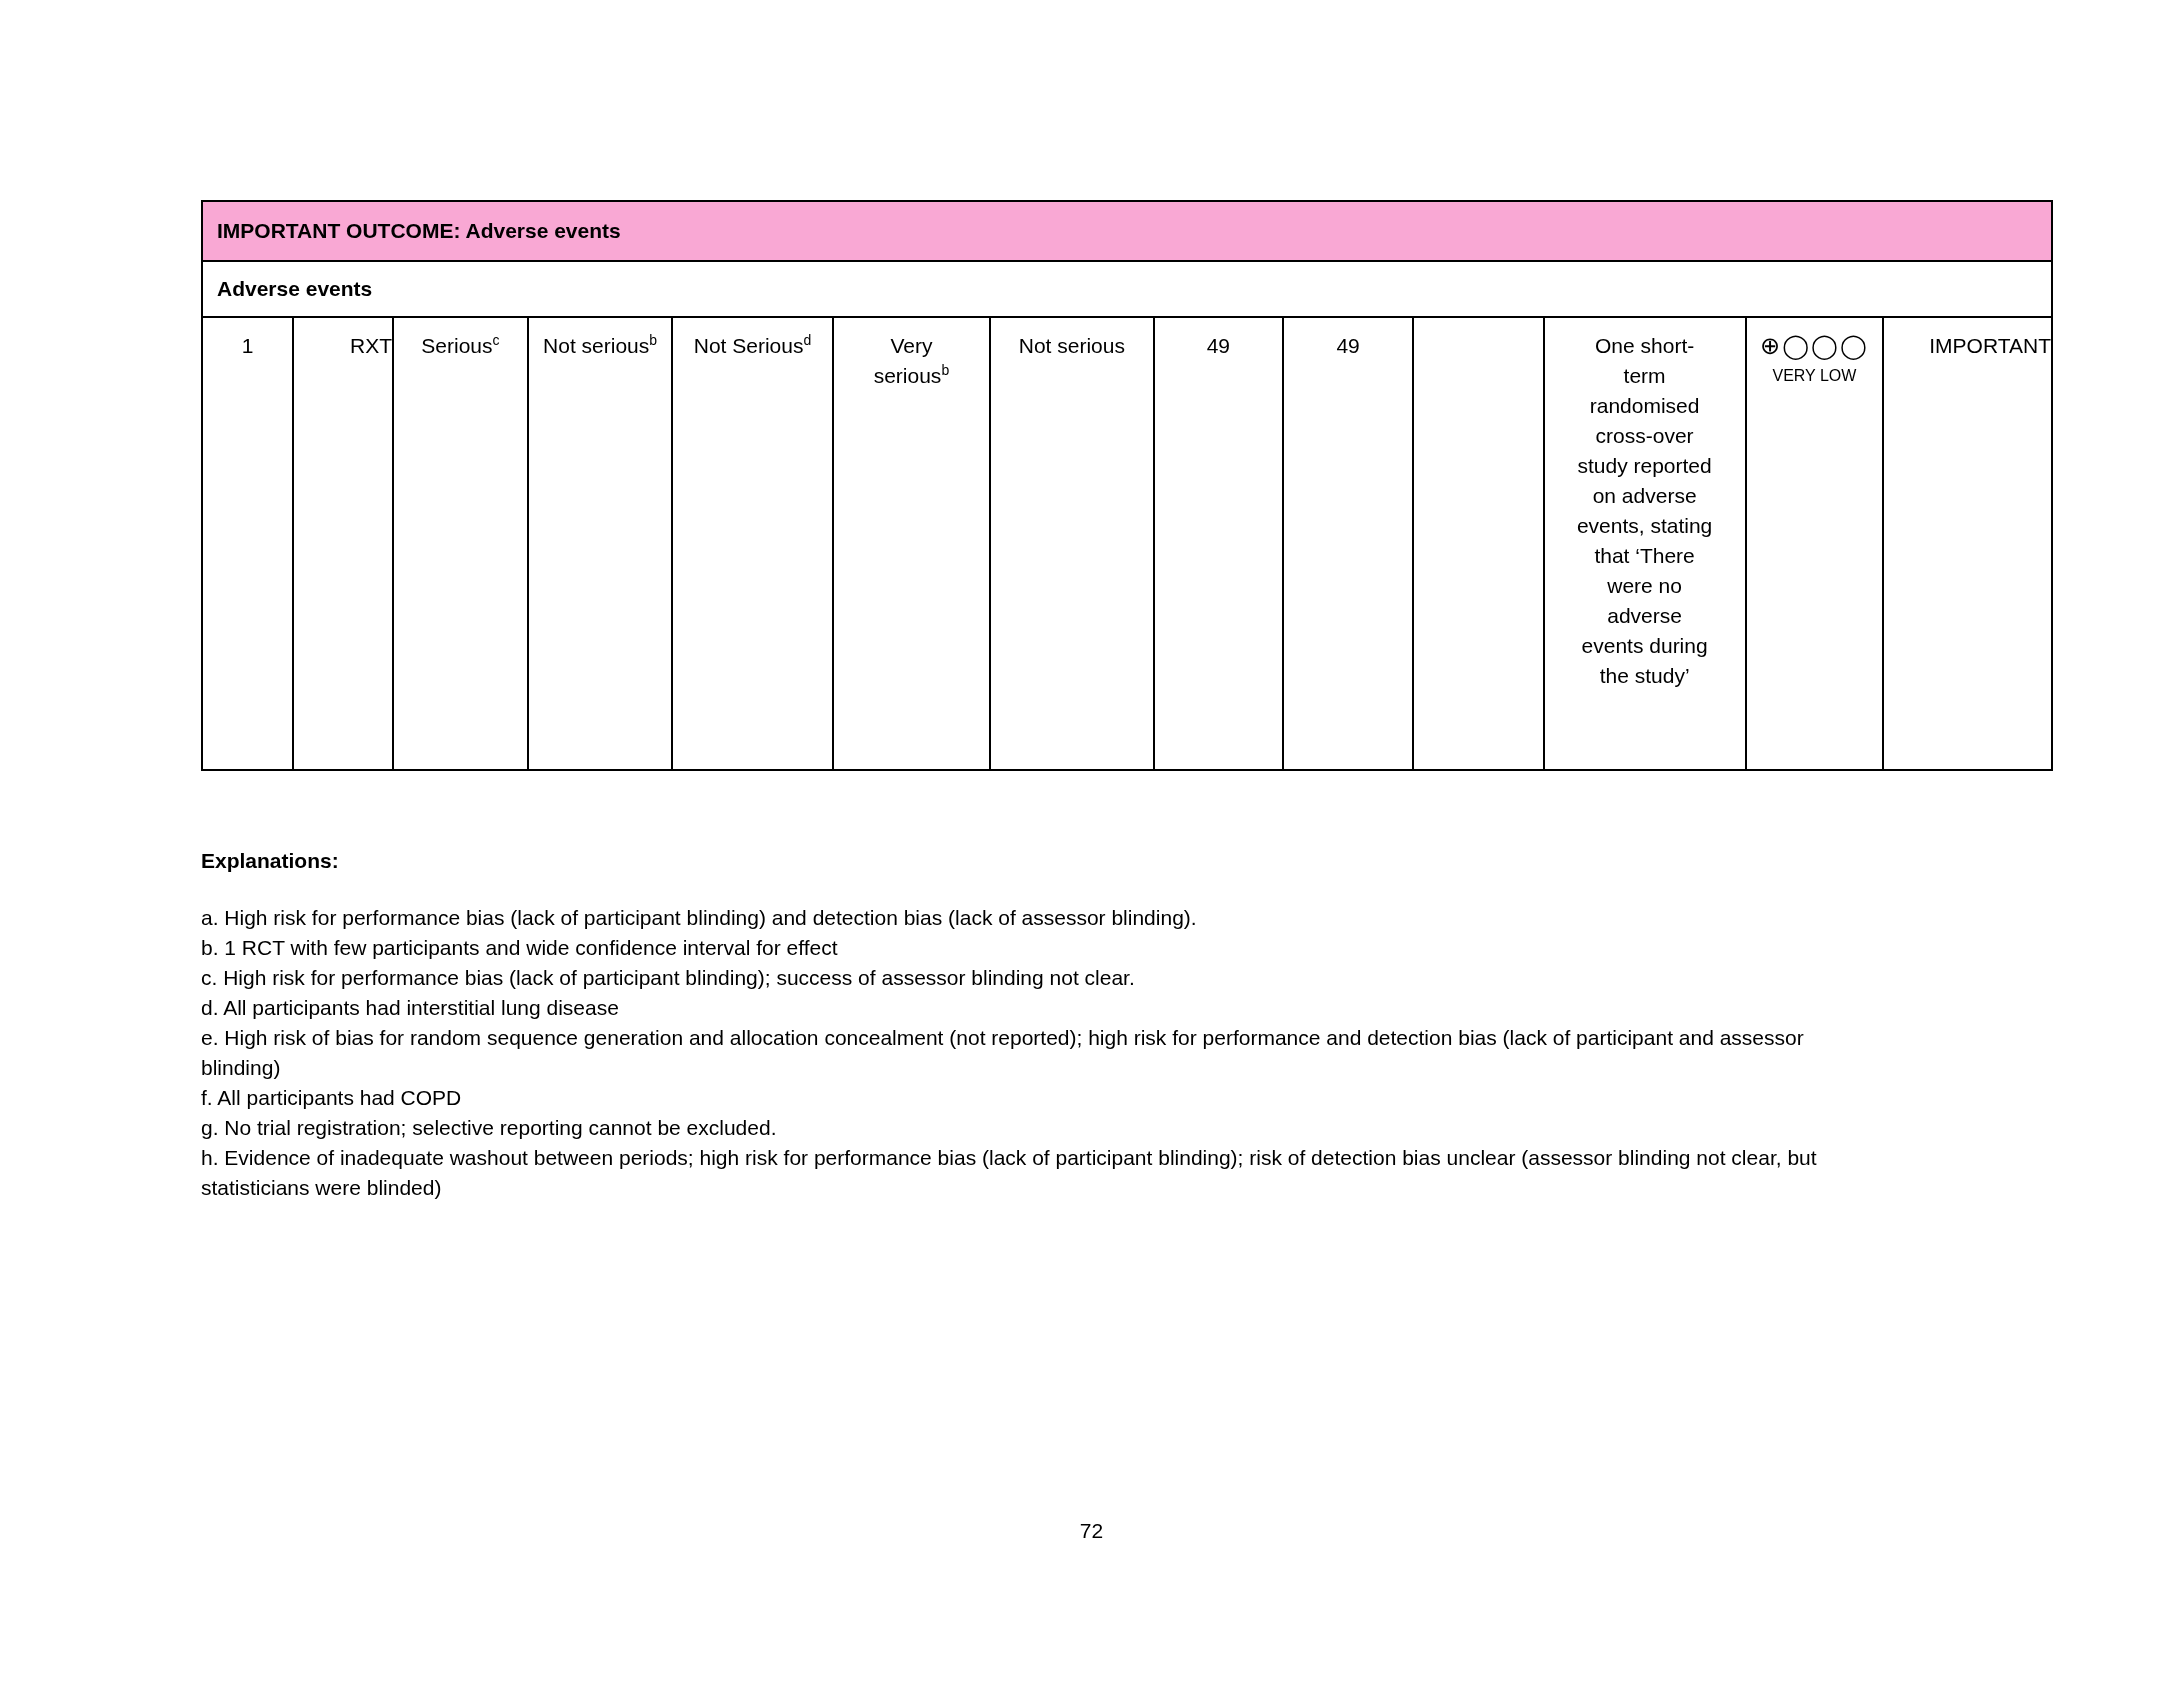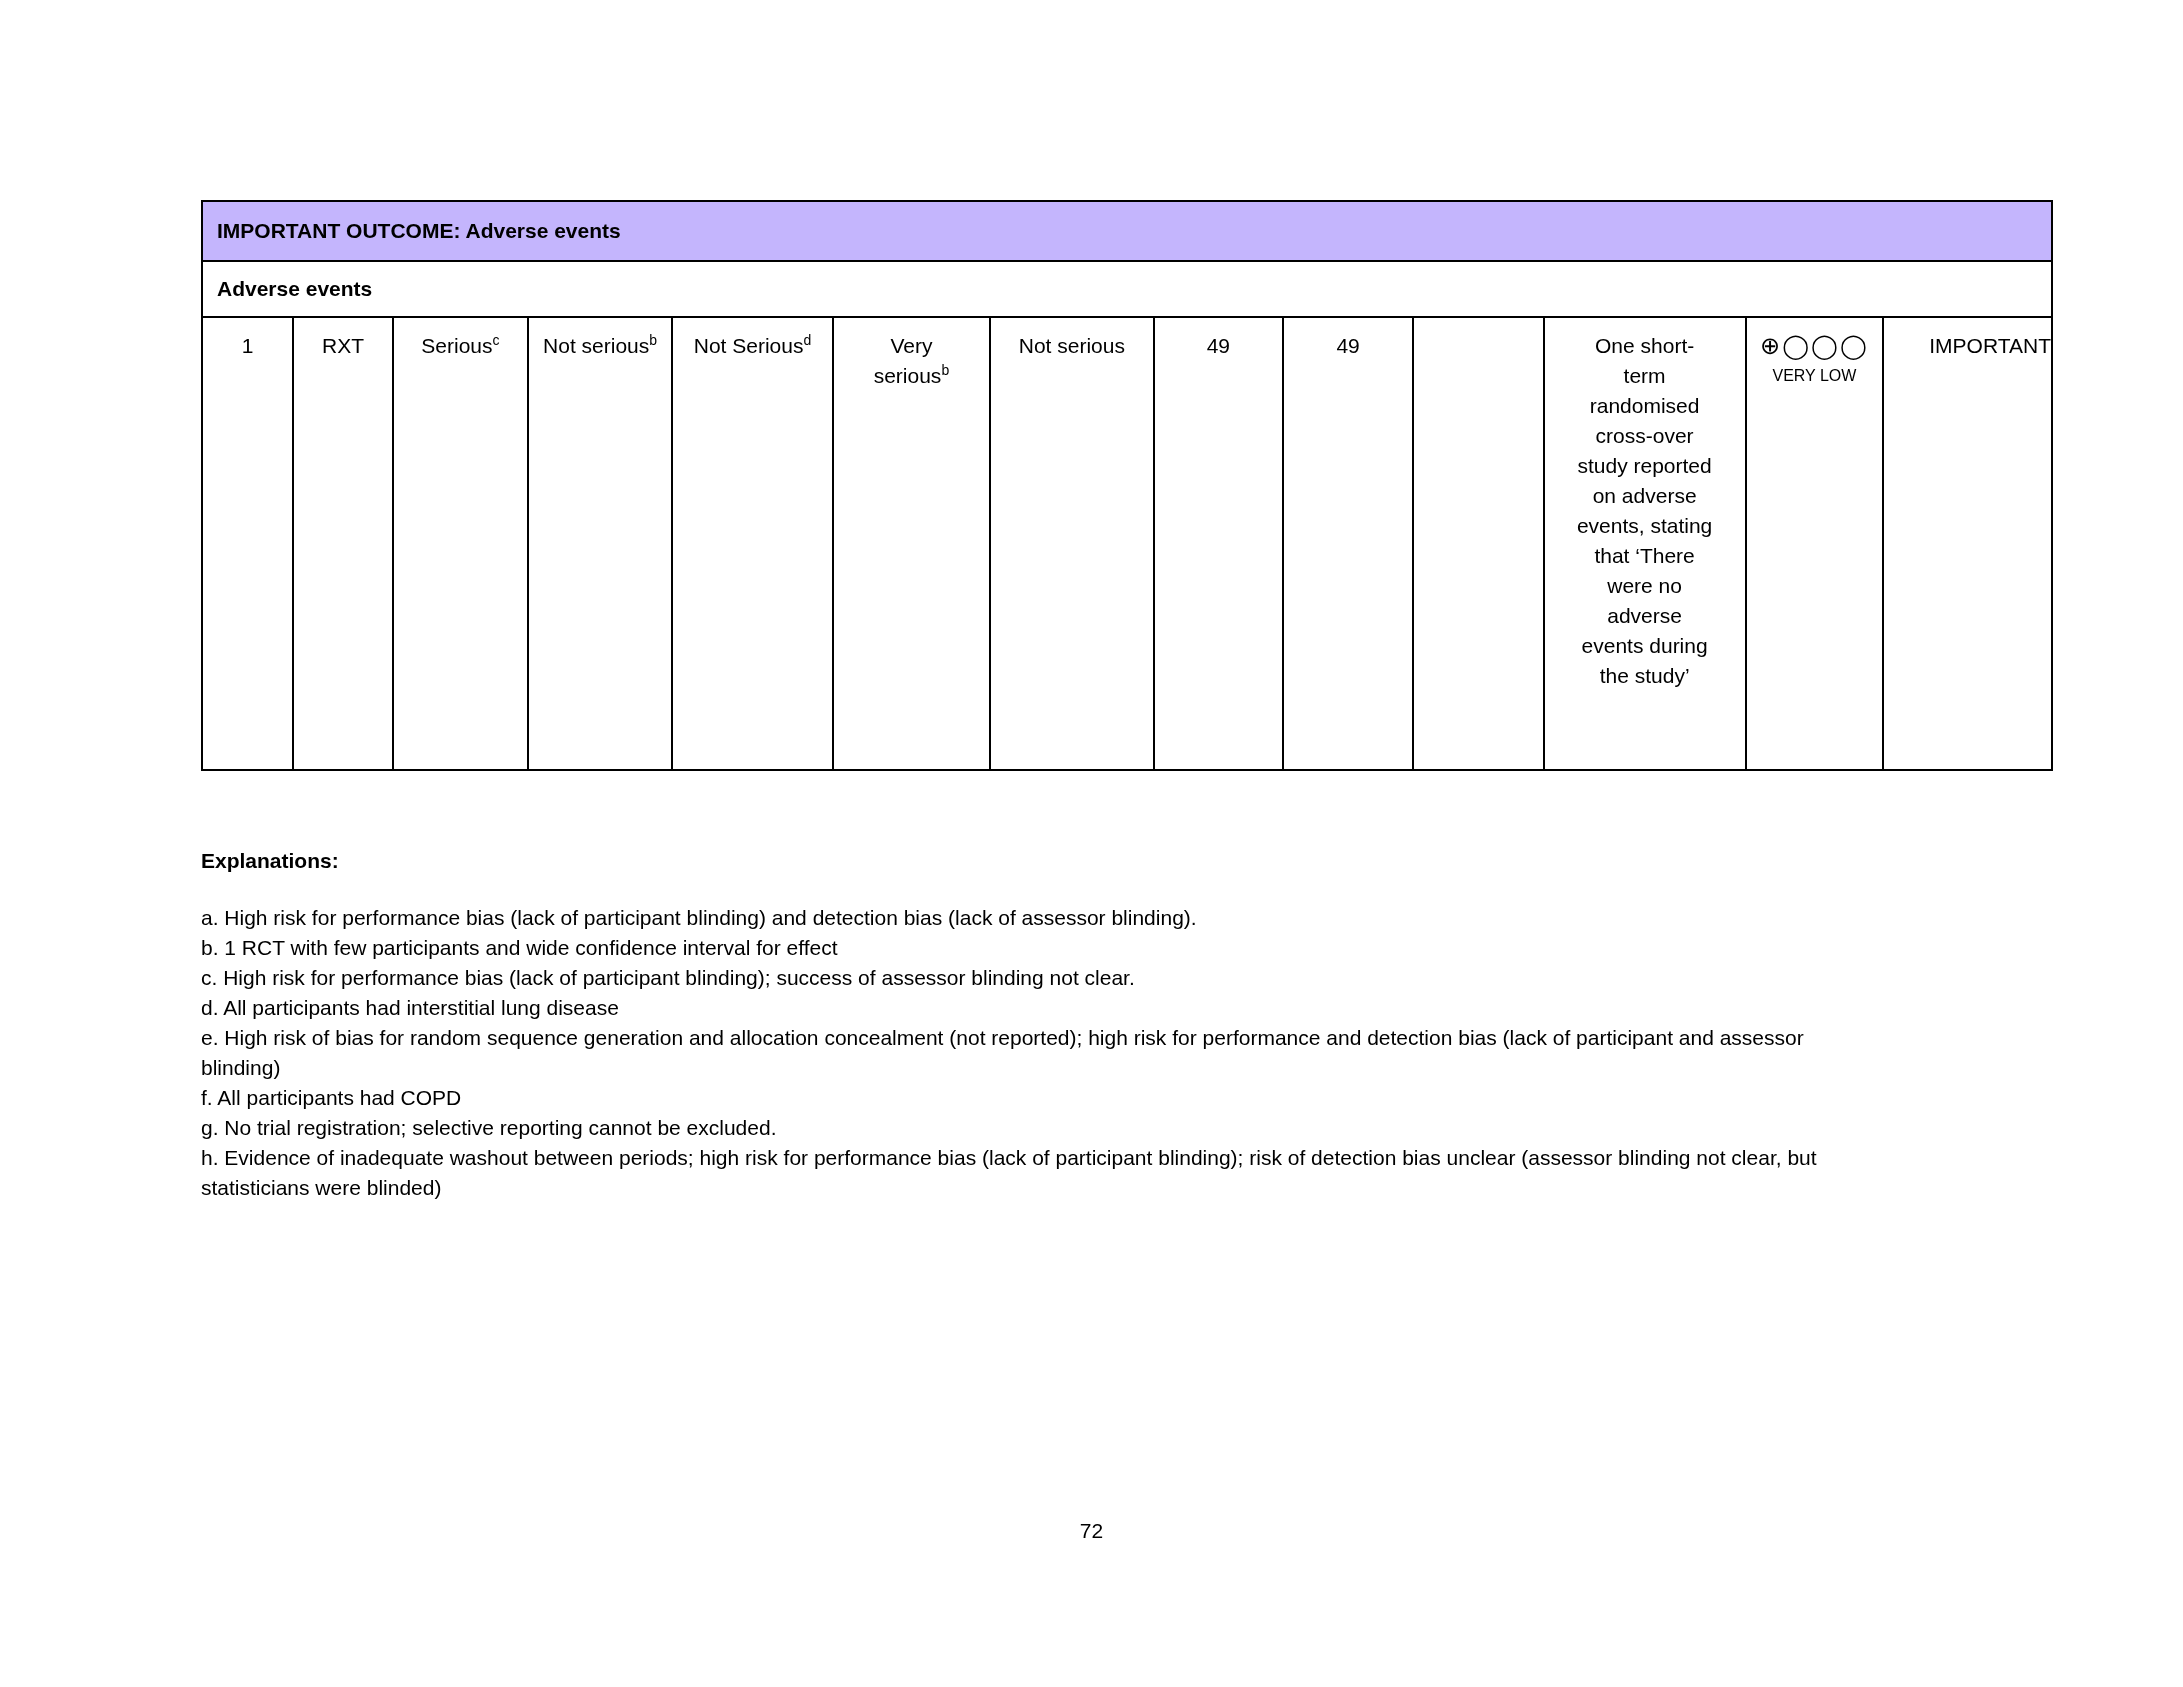--- a/index.html
+++ b/index.html
@@ -18,21 +18,21 @@
   .grade-table {
     position: absolute;
     left: 201px;
     top: 200px;
     width: 1852px;
     border: 2.6px solid #000000;
     background: #ffffff;
   }
   .outcome-header-row {
     height: 60px;
-    background: #c4b5fd;
+    background: #f9a8d4;
     border-bottom: 2px solid #000000;
     display: flex;
     align-items: center;
     padding-left: 14px;
     font-size: 21px;
     font-weight: bold;
   }
   .outcome-name-row {
     height: 56px;
     border-bottom: 2.6px solid #000000;
@@ -49,21 +49,21 @@
   }
   .cell {
     border-right: 2px solid #000000;
     padding-top: 13.2px;
     text-align: center;
     font-size: 21px;
     line-height: 30px;
   }
   .cell:last-child { border-right: none; }
   .c1  { width: 92px; }
-  .c2  { width: 101px; }
+  .c2  { width: 101px; text-align: right; }
   .c3  { width: 136px; }
   .c4  { width: 146px; }
   .c5  { width: 162px; }
   .c6  { width: 159px; }
   .c7  { width: 165px; }
   .c8  { width: 131px; }
   .c9  { width: 131px; }
   .c10 { width: 132px; }
   .c11 { width: 204px; }
   .c12 { width: 139px; }

